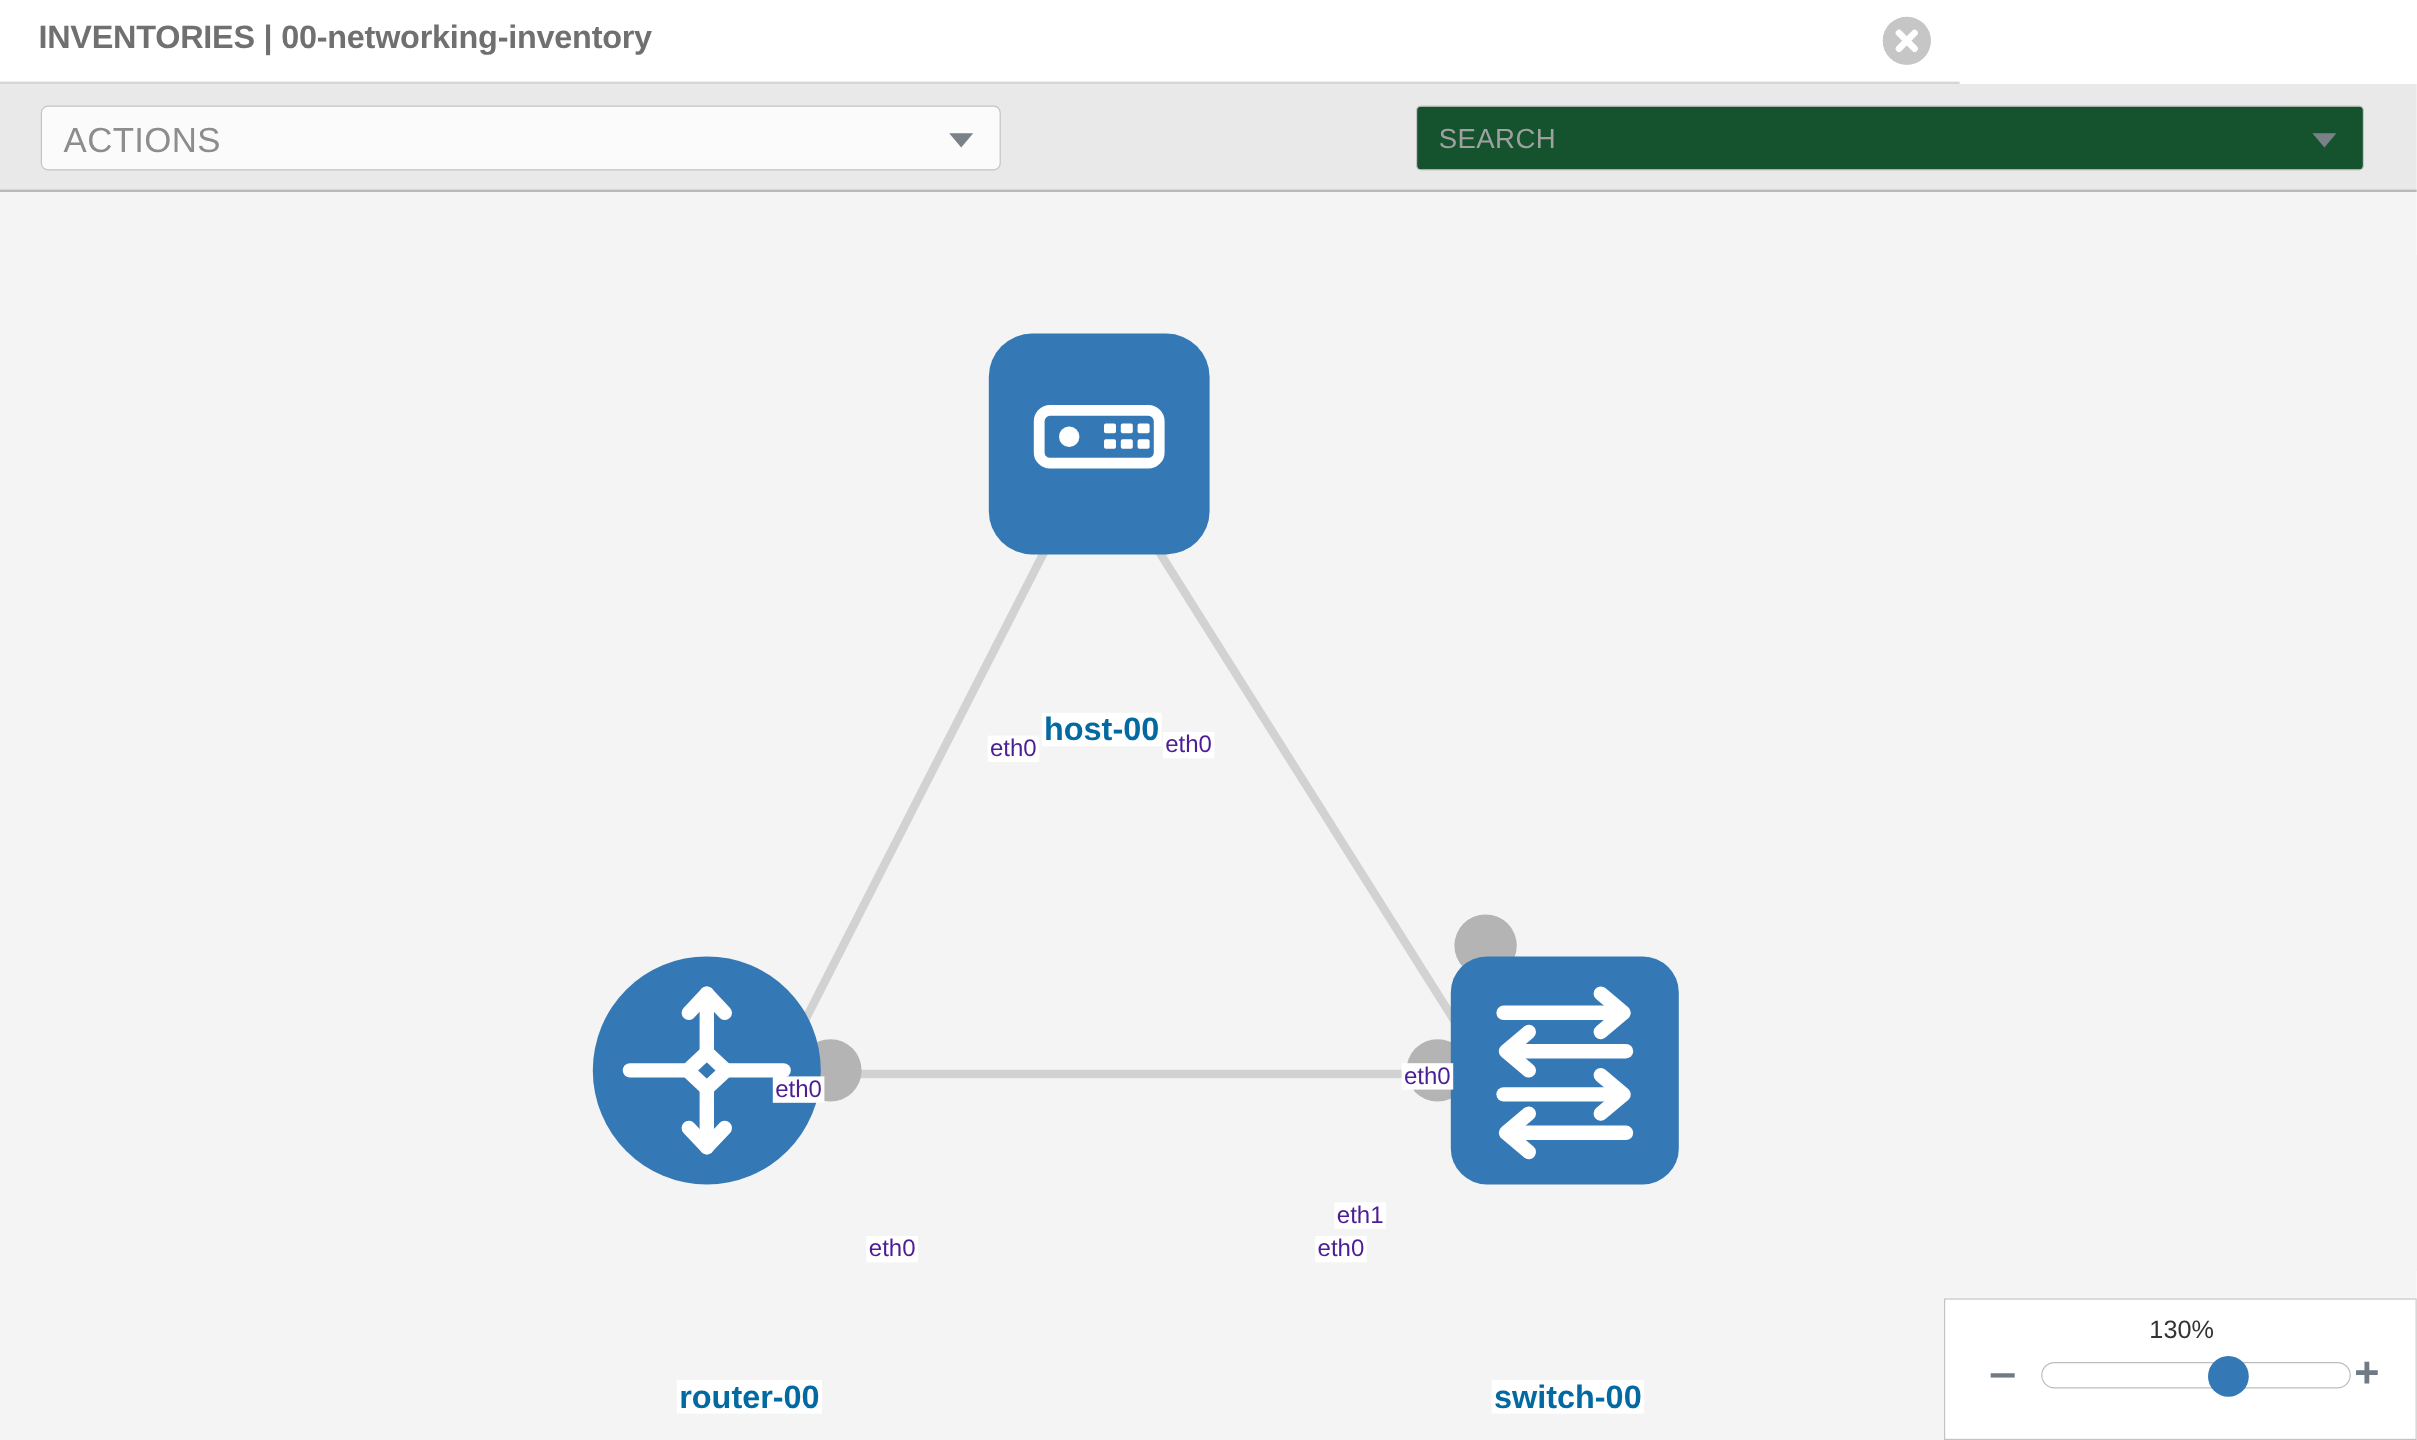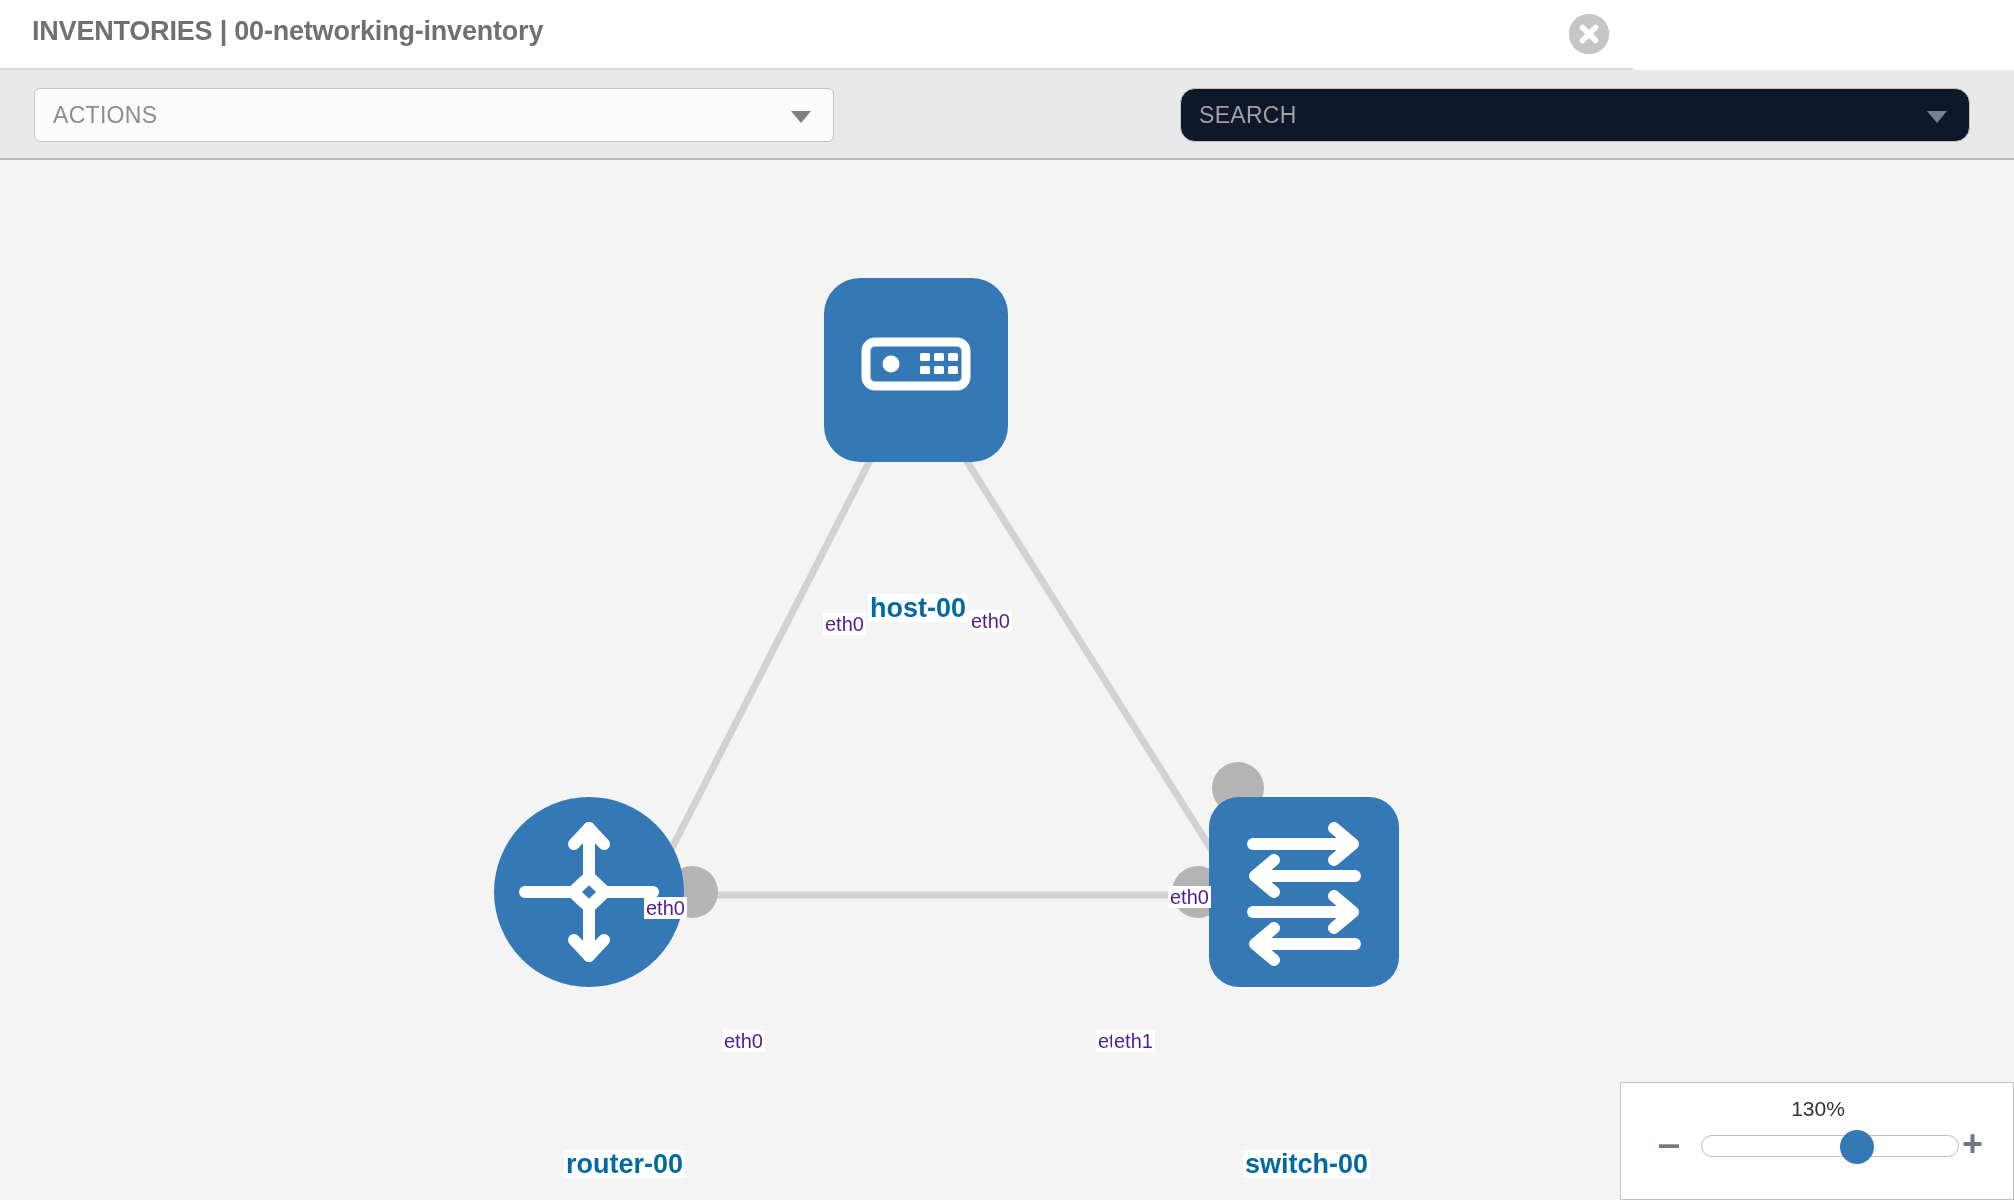--- a/index.html
+++ b/index.html
@@ -68,21 +68,21 @@
     height: 54px;
     background: #fbfbfb;
     border: 1px solid #c3c3c3;
     border-radius: 6px;
     box-sizing: border-box;
   }
   .actions-select .label {
     position: absolute;
     left: 18px;
     top: 13px;
-    font-size: 23px;
+    font-size: 29px;
     color: #8d8d8d;
     letter-spacing: 0.3px;
   }
   .caret {
     position: absolute;
     right: 22px;
     top: 22px;
     width: 0; height: 0;
     border-left: 10px solid transparent;
     border-right: 10px solid transparent;
@@ -97,23 +97,23 @@
   }
   .tool-icon.wrench { left: 1040px; }
   .tool-icon.key    { left: 1108px; }
 
   .search-box {
     position: absolute;
     left: 1180px;
     top: 18px;
     width: 790px;
     height: 54px;
-    background: #0f172a;
+    background: #14532d;
     border: 1px solid #c3c3c3;
-    border-radius: 15px;
+    border-radius: 4px;
     box-sizing: border-box;
   }
   .search-box .label {
     position: absolute;
     left: 18px;
     top: 13px;
     font-size: 23px;
     color: #a0a0a0;
     letter-spacing: 0.3px;
   }
@@ -329,21 +329,21 @@
     <div class="node-label" style="left:868px; top:434px;">host-00</div>
     <div class="node-label" style="left:528px; top:990px;margin-left:36px;">router-00</div>
     <div class="node-label" style="left:1243px; top:990px;">switch-00</div>
 
     <div class="iface-label" style="left:823px; top:453px;">eth0</div>
     <div class="iface-label" style="left:969px; top:450px;">eth0</div>
     <div class="iface-label" style="left:644px; top:737px;">eth0</div>
     <div class="iface-label" style="left:1168px; top:726px;">eth0</div>
     <div class="iface-label" style="left:722px; top:870px;">eth0</div>
     <div class="iface-label" style="left:1096px; top:870px;">eth0</div>
-    <div class="iface-label" style="left:1112px; top:870px;">eth1</div>
+    <div class="iface-label" style="left:1112px; top:842px;">eth1</div>
 
   </div>
 
   <div class="zoom-panel">
     <div class="zoom-value">130%</div>
     <div class="zoom-minus">‒</div>
     <div class="zoom-track">
       <div class="zoom-thumb" style="left: 138px;"></div>
     </div>
     <div class="zoom-plus">+</div>

